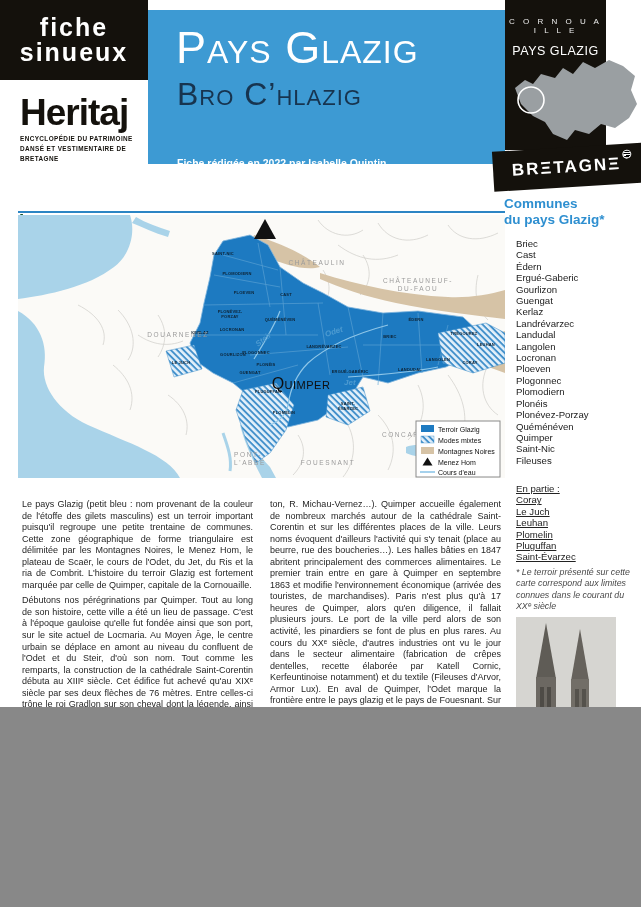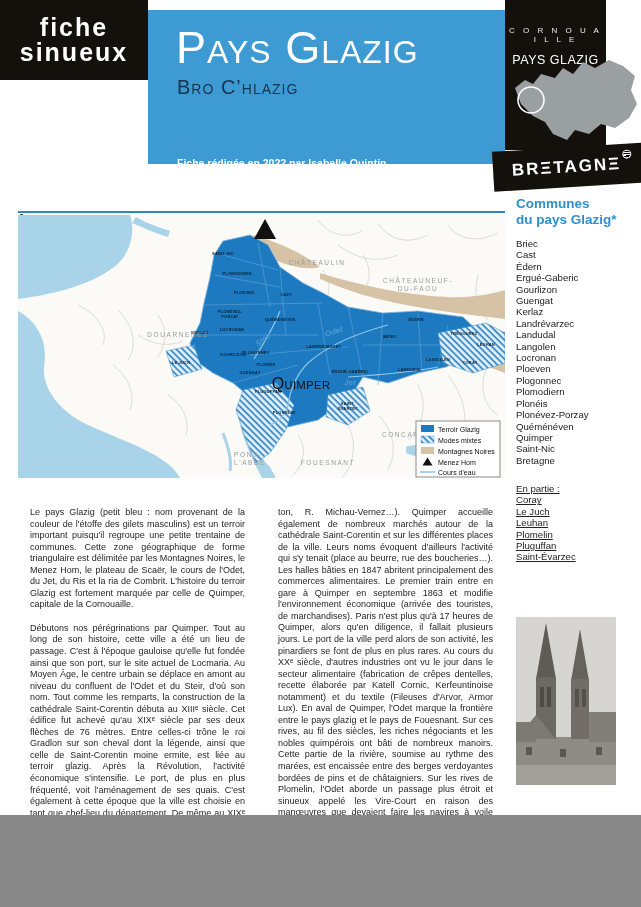--- a/index.html
+++ b/index.html
@@ -2,35 +2,35 @@
 <html style="--ink: #14110c; --banner: #3d9ad3; --navy: #17344f; --rule: #2c85c4; --sea: #a9d3e9; --terroir: #1d7ac1; --tan: #d6c3a6; --sideblue: #2e8fd0; --caption: #3f96cc; --body: #1f1f1f;"><head>
 <meta charset="utf-8">
 <style>
   :root{
     --ink:#14110c; --banner:#3d9ad3; --navy:#17344f; --rule:#2c85c4;
     --sea:#a9d3e9; --terroir:#1d7ac1; --tan:#d6c3a6; --sideblue:#2e8fd0;
     --caption:#3f96cc; --body:#1f1f1f;
   }
   *{box-sizing:border-box; margin:0; padding:0;}
   body{font-family:"Liberation Sans", sans-serif; background:#888;}
-  .page{position:relative; width:641px; height:815px; background:#ffffff; overflow:hidden; margin:0 auto;}
+  .page{position:relative; width:641px; height:707px; background:#ffffff; overflow:hidden; margin:0 auto;}
 
   
   .badge{position:absolute; left:0; top:0; width:148px; height:80px; background:var(--ink);
          color:#fff; display:flex; flex-direction:column; align-items:center; justify-content:center;
          font-weight:bold; font-size:25px; line-height:1.02; letter-spacing:2px;}
   .heritaj{position:absolute; left:20px; top:94px; width:130px; color:var(--ink);}
   .heritaj .name{font-size:37px; font-weight:bold; letter-spacing:-1px; line-height:1;}
   .heritaj .tag{font-size:6.4px; font-weight:bold; letter-spacing:0.4px; line-height:1.55; margin-top:3px;}
   .banner{position:absolute; left:148px; top:10px; width:357px; height:154px; background:var(--banner); color:#fff;}
   .banner .title{position:absolute; left:28px; top:12px; font-size:45px; font-variant:small-caps; letter-spacing:1px;}
-  .banner .subtitle{position:absolute; left:29px; top:66px; font-size:20px; font-variant:small-caps; color:var(--navy); letter-spacing:1px;}
+  .banner .subtitle{position:absolute; left:29px; top:66px; font-size:32px; font-variant:small-caps; color:var(--navy); letter-spacing:1px;}
   .banner .byline{position:absolute; left:29px; top:127px; font-size:10.5px; font-weight:bold;margin-top:20px;}
   .right-band{position:absolute; left:505px; top:0; width:101px; height:150px; background:var(--ink);}
-  .region-label{margin-top:26px; text-align:center; color:#ececec; font-size:8px; letter-spacing:3px;}
+  .region-label{margin-top:17px; text-align:center; color:#ececec; font-size:8px; letter-spacing:3px;}
   .region-sublabel{margin-top:9px; text-align:center; color:#fff; font-size:12.5px; letter-spacing:0.5px;}
   .brittany{position:absolute; left:511px; top:48px; width:130px; height:105px;}
   .bretagne-banner{position:absolute; left:493px; top:147px; width:158px; height:40px; background:var(--ink);
          transform:rotate(-3.5deg); display:flex; align-items:center; justify-content:center; gap:2px;
          color:#fff; font-size:17px; font-weight:bold; letter-spacing:2px;}
   .bzh-dot{width:9px; height:9px; border-radius:50%; border:1.5px solid #fff; align-self:flex-start; margin-top:6px;
          background:repeating-linear-gradient(180deg,#000 0 1.2px,#fff 1.2px 2.4px);}
 
   
   .section-title{position:absolute; left:18px; top:184px; font-size:28px; font-variant:small-caps;
@@ -39,48 +39,55 @@
   .map-wrap{position:absolute; left:18px; top:215px; width:487px; height:263px;}
 
   
   .mc{font-size:4px; font-weight:bold; fill:#0d2233; text-anchor:middle; letter-spacing:0.2px;}
   .city{font-size:6.5px; fill:#9b9b9b; letter-spacing:1.6px; text-anchor:middle;}
   .riv{font-size:8px; font-style:italic; font-weight:bold; fill:#4d9bd1;}
   .quimper-label{font-size:16px; font-variant:small-caps; fill:#0e0e0e; text-anchor:middle; letter-spacing:0.5px;}
   .legend-label{font-size:7px; fill:#111;}
 
   
-  .side-heading{position:absolute; left:516px; top:196px; width:120px; color:var(--sideblue);
+  .side-heading{position:absolute; left:504px; top:196px; width:120px; color:var(--sideblue);
         font-size:13.5px; font-weight:bold; line-height:1.15;}
   .commune-list{position:absolute; left:516px; top:238px; width:120px; font-size:9.6px; color:#222; line-height:11.4px;}
   .partie{position:absolute; left:516px; top:483px; width:120px; font-size:9.6px; color:#222; line-height:11.4px;text-decoration:underline;}
   .side-note{position:absolute; left:516px; top:567px; width:116px; font-size:8.8px; font-style:italic;
         color:#4a4a4a; line-height:1.28;}
   .photo{position:absolute; left:516px; top:617px; width:100px; height:168px;}
   .photo-caption{position:absolute; left:516px; top:793px; width:112px; color:var(--caption);
         font-style:italic; font-size:9.6px; line-height:11.6px;}
 
   
   .article{position:absolute; left:18px; top:495px; width:487px; display:flex; gap:9px;}
   .col{width:239px; font-size:9px; line-height:11.55px; color:var(--body); text-align:justify;}
-  .col p{margin:12px;}
+  .col p{margin:4px;}
   .footer{margin-top:8px; display:flex; align-items:center; gap:6px; font-size:10px; color:#8a8a8a;}
   .footer .brand{font-size:13px; font-weight:bold; color:#1a1a1a; border-bottom:2px solid #1a1a1a;
         letter-spacing:1px; padding-bottom:1px;}
 </style>
 </head>
 <body>
 
 <div class="page">
 
   <div class="badge">
     <span>fiche</span>
     <span>sinueux</span>
   </div>
 
+  <div class="heritaj">
+    <div class="name">Heritaj</div>
+    <div class="tag">
+      <div>ENCYCLOPÉDIE DU PATRIMOINE</div>
+      <div>DANSÉ ET VESTIMENTAIRE DE BRETAGNE</div>
+    </div>
+  </div>
 
   <div class="banner">
     <div class="title">Pays Glazig</div>
     <div class="subtitle">Bro C’hlazig</div>
     <div class="byline">Fiche rédigée en 2022 par Isabelle Quintin</div>
   </div>
 
   <div class="right-band">
     <div class="region-label">C O R N O U A I L L E</div>
     <div class="region-sublabel">PAYS GLAZIG</div>
@@ -269,36 +276,37 @@
       <div class="commune">Langolen</div>
       <div class="commune">Locronan</div>
       <div class="commune">Ploeven</div>
       <div class="commune">Plogonnec</div>
       <div class="commune">Plomodiern</div>
       <div class="commune">Plonéis</div>
       <div class="commune">Plonévez-Porzay</div>
       <div class="commune">Quéménéven</div>
       <div class="commune">Quimper</div>
       <div class="commune">Saint-Nic</div>
-      <div class="commune">Bretagne</div>
+      <div class="commune">Fileuses</div>
     </div>
 
   <div class="partie">
     <div>En partie :</div>
     <div>
 
     <div>Coray</div>
         <div>Le Juch</div>
         <div>Leuhan</div>
         <div>Plomelin</div>
         <div>Pluguffan</div>
         <div>Saint-Évarzec</div>
       </div>
   </div>
 
+  <div class="side-note">* Le terroir présenté sur cette carte correspond aux limites connues dans le courant du XXᵉ siècle</div>
 
   <svg class="photo" viewBox="0 0 100 168">
     <rect width="100" height="168" fill="#d6d5d1"></rect>
     <rect x="0" y="120" width="100" height="30" fill="#8f8b85"></rect>
     <rect x="0" y="148" width="100" height="20" fill="#a3a09a"></rect>
     <polygon points="30,6 40,62 20,62" fill="#5f5c56"></polygon>
     <polygon points="64,12 73,64 55,64" fill="#66625c"></polygon>
     <rect x="20" y="60" width="20" height="62" fill="#6c6862"></rect>
     <rect x="55" y="62" width="18" height="60" fill="#726e67"></rect>
     <rect x="24" y="70" width="4" height="20" fill="#4e4b46"></rect>

